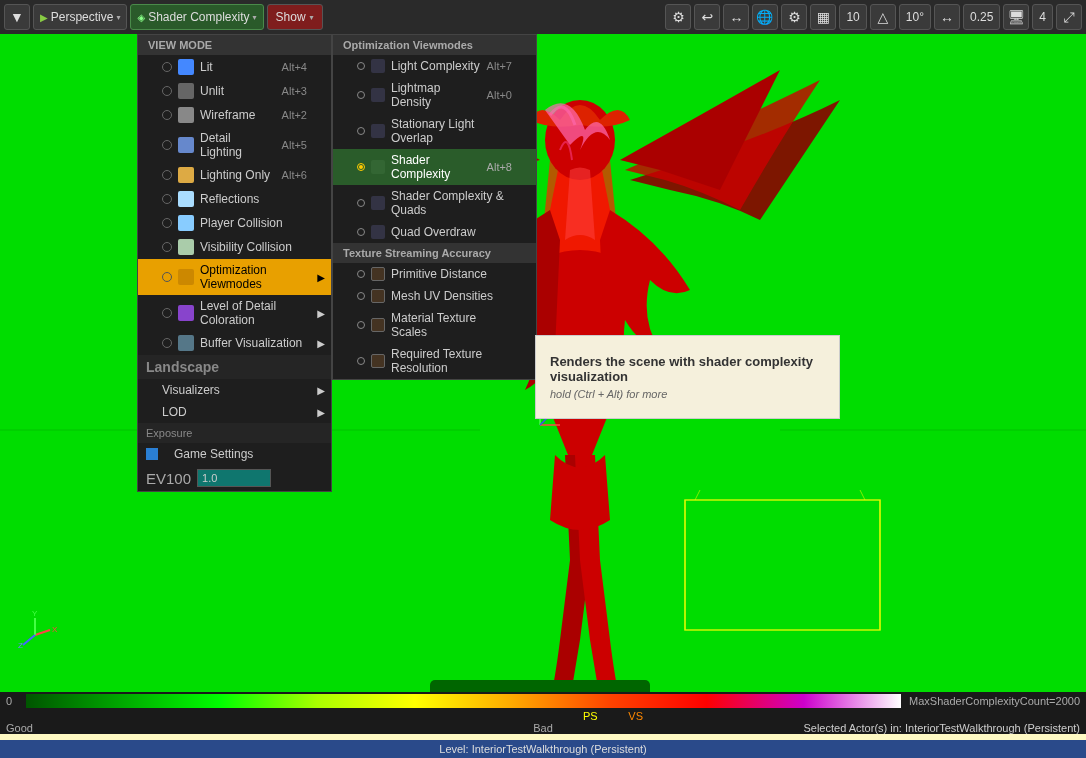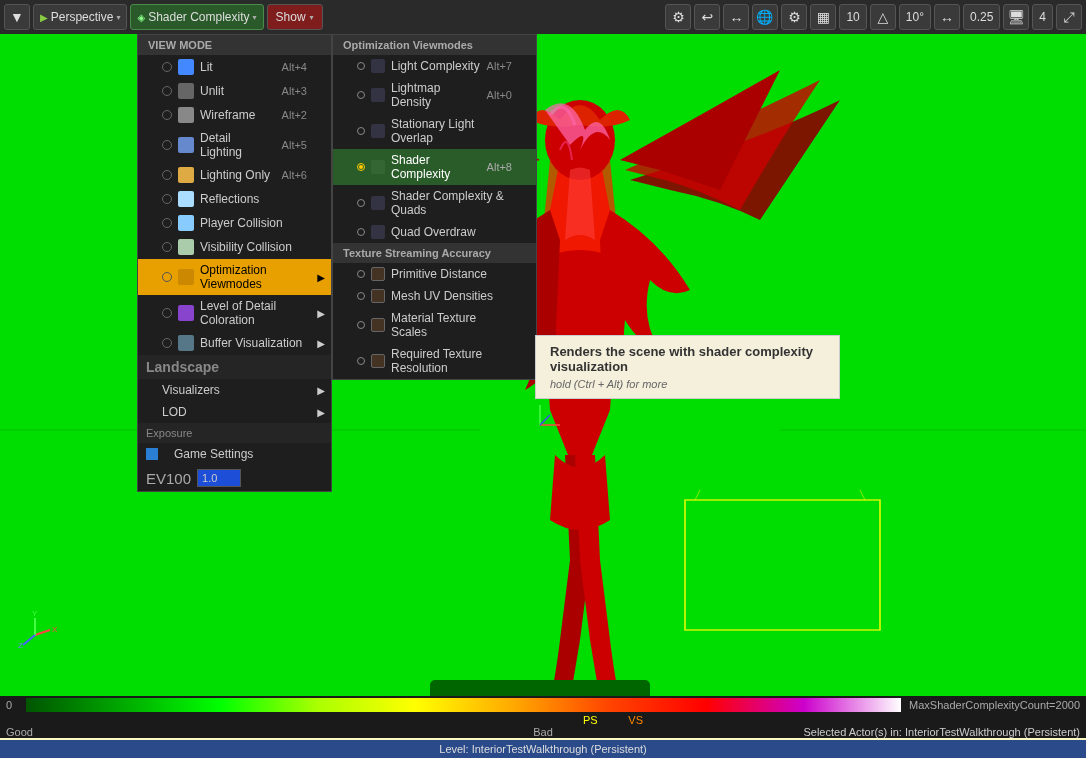--- a/index.html
+++ b/index.html
@@ -193,26 +193,26 @@
     .ev100-row {
       display: flex;
       align-items: center;
       gap: 6px;
       padding: 4px 8px;
       color: #ccc;
     }
 
     .ev100-label { font-size: 15px; color: #aaa; }
     .ev100-input {
-      background: #1d4ed8;
+      background: #0f766e;
       border: 1px solid #555;
       color: #ccc;
       padding: 2px 4px;
       font-size: 11px;
-      width: 44px;
+      width: 74px;
     }
 
     
     #optimization-menu {
       position: absolute;
       top: 34px;
       left: 332px;
       width: 205px;
       background: #1e1e1e;
       border: 1px solid #444;
@@ -228,21 +228,21 @@
     }
 
     
     #tooltip {
       position: absolute;
       top: 335px;
       left: 535px;
       width: 305px;
       background: #f5f0dc;
       border: 1px solid #ccc;
-      padding: 8px 14px;
+      padding: 18px 14px;
       z-index: 300;
     }
 
     .tooltip-title {
       font-size: 13px;
       font-weight: bold;
       color: #333;
       margin-bottom: 4px;
     }
 
@@ -294,21 +294,21 @@
     .gradient-vs { color: #ff8800; }
     .gradient-ps { color: #ffff00; }
 
     #level-bar {
       background: #2a4a8a;
       color: #ddd;
       font-size: 11px;
       padding: 3px 8px;
       width: 100%;
       text-align: center;
-      border-top: 2px solid #fef9c3;
+      border-top: 6px solid #fef9c3;
     }
 
     
     #scene-svg {
       position: absolute;
       top: 30px;
       left: 0;
       width: 1086px;
       height: 710px;
       pointer-events: none;

